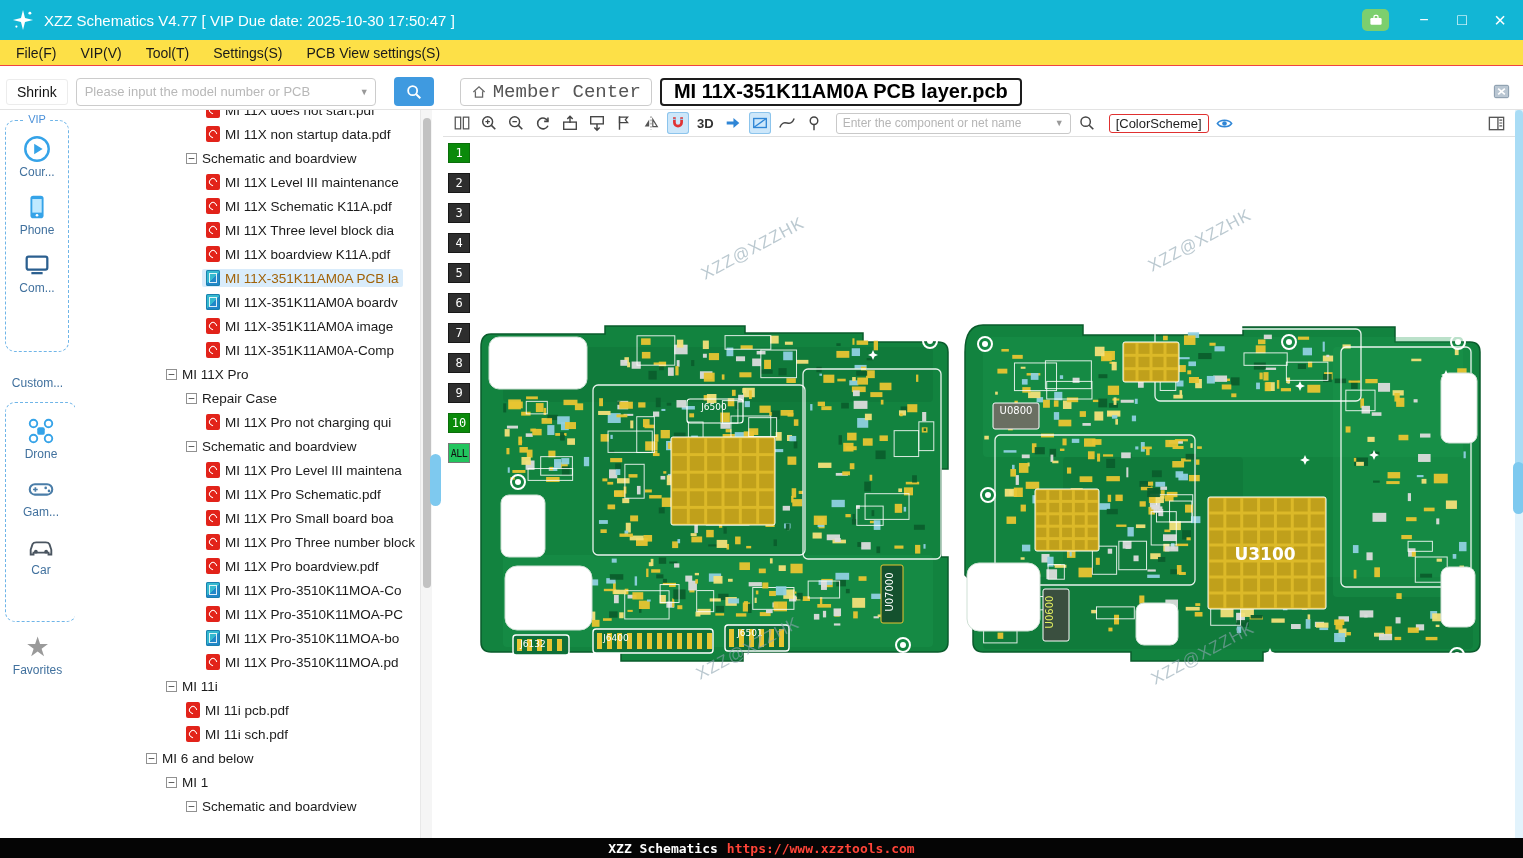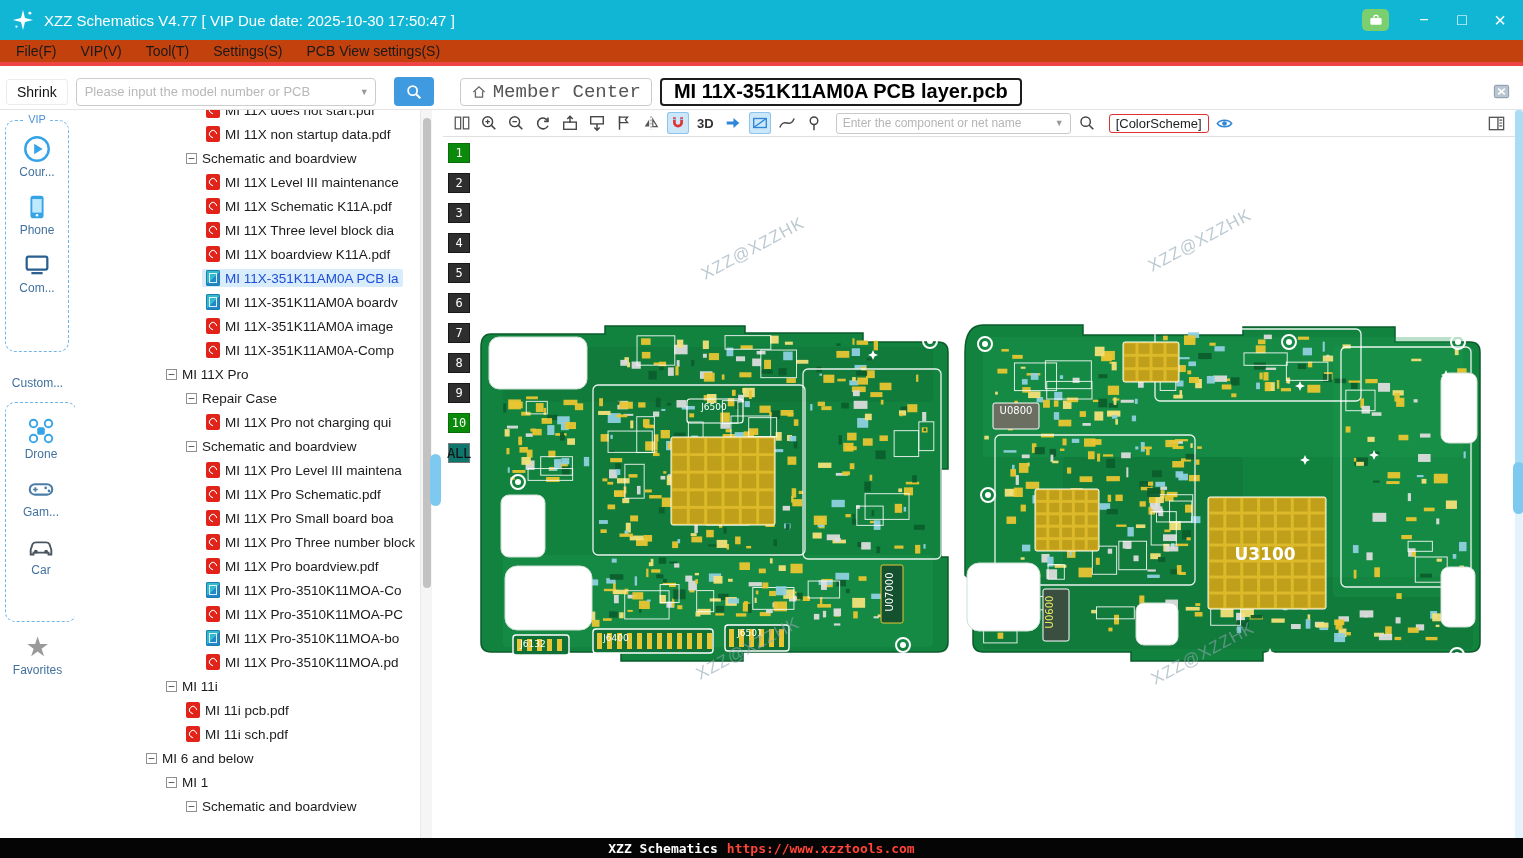--- a/index.html
+++ b/index.html
@@ -10,21 +10,21 @@
   
   .titlebar{position:absolute;left:0;top:0;width:100%;height:40px;background:var(--c-titlebar,#12b6d5);display:flex;align-items:center;padding:0 12px;color:#fff}
   .logo{display:flex;margin-right:10px}
   .title{font-size:15px}
   .tb-right{margin-left:auto;display:flex;align-items:center;gap:16px}
   .badge{width:27px;height:22px;background:#7ccf6e;border-radius:5px;display:flex;align-items:center;justify-content:center;margin-right:8px;cursor:pointer}
   .wc{font-size:16px;width:22px;text-align:center;cursor:pointer;line-height:40px}
   .wc.close{font-size:20px}
 
   
-  .menubar{position:absolute;top:40px;left:0;width:100%;height:26px;background:#c2410c;border-bottom:4px solid #ef4444;display:flex;align-items:center;padding:0 4px}
+  .menubar{position:absolute;top:40px;left:0;width:100%;height:26px;background:#fde047;border-bottom:1px solid #ef4444;display:flex;align-items:center;padding:0 4px}
   .menu-item{padding:0 12px;font-size:14px;color:#1a1a1a;line-height:34px;cursor:default}
 
   
   .toolbar{position:absolute;top:74px;left:0;width:100%;height:36px;background:#fff;border-bottom:1px solid #e3e3e3;display:flex;align-items:center;padding:0 6px}
   .shrink{font-size:14px;background:#fff;border:1px solid #ececec;border-radius:3px;padding:4px 10px;color:#111;cursor:pointer;font-family:inherit}
   .combo{position:relative;width:300px;height:28px;border:1px solid #ccc;border-radius:4px;margin-left:8px;display:flex;align-items:center;background:#fff}
   .combo input{border:none;outline:none;flex:1;font-size:13px;padding:0 8px;color:#333;font-family:inherit;background:transparent}
   .combo input::placeholder{color:#b8b8b8}
   .chev{color:#999;font-size:9px;padding:0 6px;cursor:pointer}
   .searchbtn{width:40px;height:29px;background:var(--c-accent,#3f9ae0);border:none;border-radius:4px;margin-left:18px;display:flex;align-items:center;justify-content:center;cursor:pointer}
@@ -46,21 +46,21 @@
   .custom-box{position:absolute;left:5px;top:292px;width:72px;height:220px;border:1.5px dashed #6fb5e8;border-radius:10px}
   .fav{position:absolute;left:0;top:522px;width:75px;display:flex;flex-direction:column;align-items:center;cursor:pointer}
   .fav-star{font-size:27px;color:#9a9a9a;line-height:30px}
 
   
   .tree-panel{position:absolute;left:75px;top:0;width:345px;height:100%;overflow:hidden;background:#fff}
   #tree-inner{margin-top:-12px}
   .tree-row{height:24px;display:flex;align-items:center;font-size:13.5px;color:#1b1b1b;white-space:nowrap;cursor:default}
   .tree-content{display:flex;align-items:center;gap:5px;padding:1px 4px;border-radius:2px}
   .tree-row.sel .tree-content{background:var(--c-selection,#d9ecfb)}
-  .tree-row.sel .tree-label{color:#1d4ed8}
+  .tree-row.sel .tree-label{color:#a16207}
   .collapse-box{width:11px;height:11px;border:1px solid #919191;color:#555;font-size:11px;line-height:9px;text-align:center;background:#fff;flex:none;font-family:"DejaVu Sans Mono",monospace;cursor:pointer}
   .file-icon{width:14px;height:16px;flex:none;position:relative;border-radius:2px}
   .file-icon.pdf{background:#e2231a}
   .file-icon.pdf::after{content:"";position:absolute;left:3px;top:3.5px;width:6px;height:6px;border:1.6px solid #fff;border-radius:50%;border-bottom-color:transparent;transform:rotate(-45deg)}
   .file-icon.pcb{background:linear-gradient(135deg,#35b9cf 0 50%,#2187c8 50% 100%);box-shadow:inset 0 0 0 1px #1b7fae}
   .file-icon.pcb::after{content:"";position:absolute;inset:3px;border:1px solid rgba(255,255,255,.85)}
 
   .tree-scroll{position:absolute;left:420px;top:0;width:12px;height:100%;background:#f5f5f5;border-left:1px solid #e8e8e8}
   .tree-thumb{position:absolute;left:2px;top:8px;width:8px;height:470px;background:#c2c2c2;border-radius:4px;cursor:pointer}
   .pill{position:absolute;width:11px;height:52px;background:#7ec9ef;border-radius:6px;cursor:pointer}
@@ -74,21 +74,21 @@
   .tbtn.sel{background:#cde7fa;box-shadow:inset 0 0 0 1px #8cc4ec}
   .t3d{font-size:13px;font-weight:bold;color:#333;padding:0 3px;cursor:pointer}
   .ncombo{position:relative;width:235px;height:21px;border:1px solid #c9c9c9;border-radius:3px;display:flex;align-items:center;margin-left:6px;background:#fff}
   .ncombo input{border:none;outline:none;flex:1;font-size:12px;padding:0 6px;color:#333;font-family:inherit;background:transparent}
   .ncombo input::placeholder{color:#b5b5b5}
   .colorscheme{border:1.5px solid #e03030;border-radius:3px;color:#222;font-size:13px;padding:1px 6px;margin-left:6px;cursor:pointer;white-space:nowrap}
   .vbody{position:absolute;top:27px;left:0;right:0;bottom:0;background:#fff}
   .layer-col{position:absolute;left:5px;top:6px;width:22px;z-index:5}
   .layer-btn{width:22px;height:20px;margin-bottom:10px;background:#2e2e2e;color:#fff;font-size:12px;display:flex;align-items:center;justify-content:center;font-family:"DejaVu Sans Mono",monospace;cursor:pointer;border:1px solid #171717}
   .layer-btn.active{background:var(--c-layer_active,#0a8a0a);border-color:#0a6e0a}
-  .layer-btn.all{background:#0f766e;color:#111;border-color:#777;font-size:14px;letter-spacing:-0.5px}
+  .layer-btn.all{background:#22c55e;color:#111;border-color:#777;font-size:10px;letter-spacing:-0.5px}
   #pcb-svg{position:absolute;inset:0;width:100%;height:100%}
 
   .right-scroll{position:absolute;right:0;top:0;width:8px;height:100%;background:#e2f3fc}
   .right-thumb{position:absolute;left:0;top:0;width:8px;height:380px;background:#a9dcf5;border-radius:4px;cursor:pointer}
 
   
   .statusbar{position:absolute;left:0;bottom:0;width:100%;height:20px;background:#050505;display:flex;align-items:center;justify-content:center;gap:9px;font-family:"DejaVu Sans Mono",monospace;font-size:13px;font-weight:bold}
   .sb-brand{color:#fff}
   .sb-url{color:var(--c-status_url,#ff4438)}
 </style>

